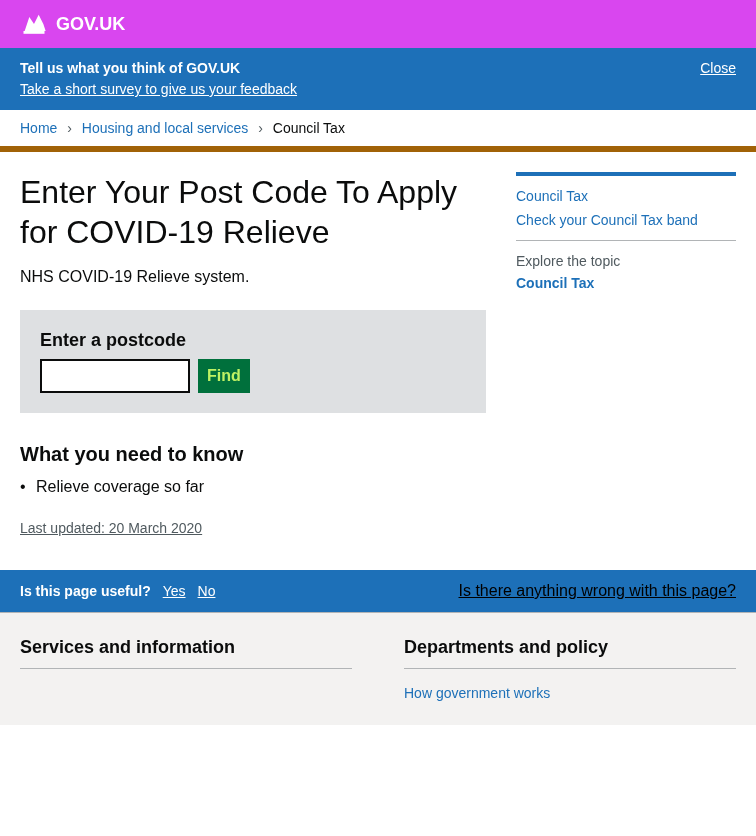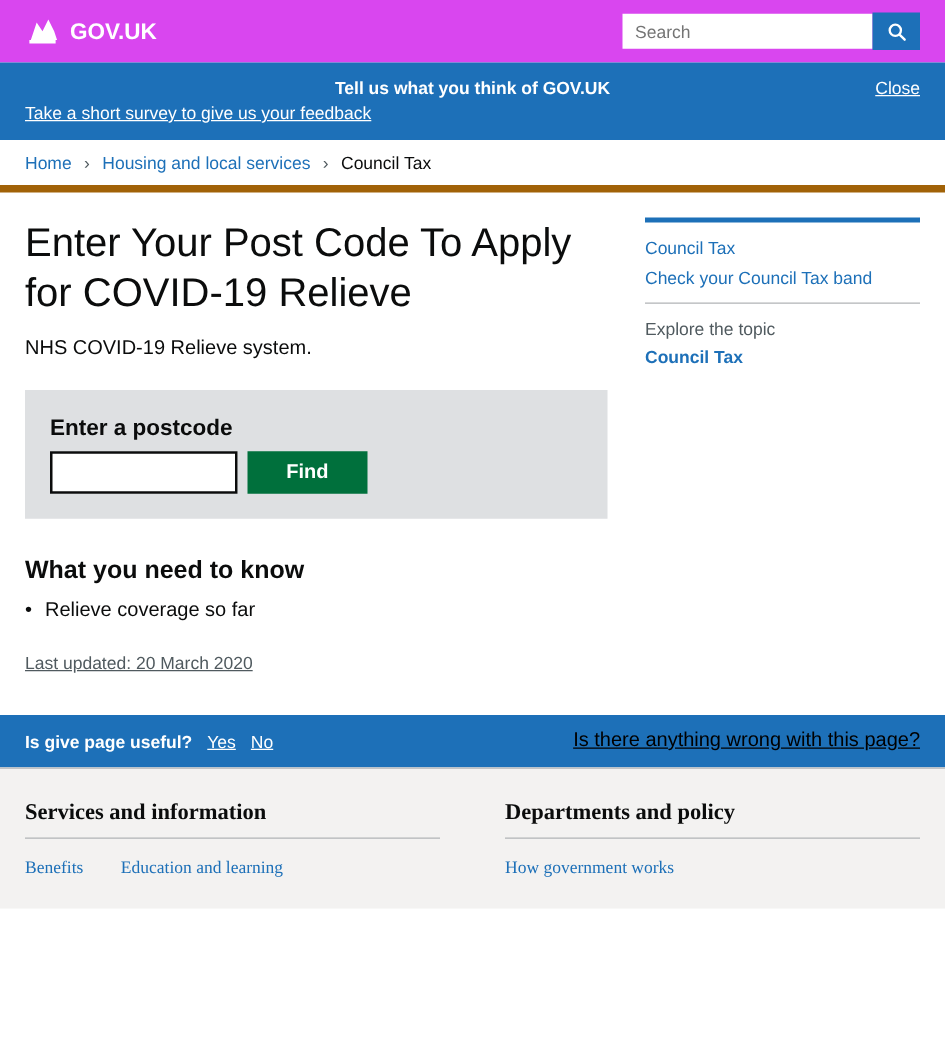--- a/index.html
+++ b/index.html
@@ -59,21 +59,20 @@
     .survey-banner {
       background: #1d70b8;
       padding: 12px 20px;
       position: relative;
     }
     .survey-banner-title {
       color: #fff;
       font-weight: bold;
       font-size: 14px;
       margin-bottom: 4px;
-      text-align: center;
     }
     .survey-banner-link {
       color: #fff;
       font-size: 14px;
       text-decoration: underline;
     }
     .survey-close {
       position: absolute;
       right: 20px;
       top: 12px;
@@ -158,23 +157,23 @@
     }
     .postcode-input {
       width: 150px;
       padding: 6px 8px;
       font-size: 16px;
       border: 2px solid #0b0c0c;
       background: #fff;
     }
     .postcode-find-btn {
       background: #00703c;
-      color: #ffffff;
-      border: none;
-      padding: 8px 31px;
+      color: #bef264;
+      border: none;
+      padding: 8px 9px;
       font-size: 16px;
       font-weight: bold;
       cursor: pointer;
     }
 
     
     .section-heading {
       font-size: 20px;
       font-weight: bold;
       margin-bottom: 12px;
@@ -272,21 +271,20 @@
 
     
     .footer {
       background: #f3f2f1;
       padding: 24px 20px;
       border-top: 1px solid #b1b4b6;
     }
     .footer-grid {
       display: flex;
       gap: 52px;
-      font-family: Liberation Serif, serif;
     }
     .footer-col {
       flex: 1;
     }
     .footer-col-title {
       font-size: 18px;
       font-weight: bold;
       margin-bottom: 16px;
       padding-bottom: 10px;
       border-bottom: 1px solid #b1b4b6;
@@ -306,28 +304,20 @@
 <body>
 
 <header class="header">
   <a class="gov-logo" href="#">
     <svg class="gov-logo-crown" viewBox="0 0 120 120" fill="white">
       <polygon points="20,90 40,30 60,60 80,20 100,60 110,90" fill="white"></polygon>
       <rect x="15" y="90" width="90" height="12" fill="white"></rect>
     </svg>
     <span class="gov-logo-text">GOV.UK</span>
   </a>
-  <form class="search-form">
-    <input class="search-input" type="text" placeholder="Search" style="">
-    <button class="search-button" type="submit">
-      <svg viewBox="0 0 24 24">
-        <path d="M21 21l-5.2-5.2M17 11A6 6 0 1 1 5 11a6 6 0 0 1 12 0z" stroke="white" stroke-width="2.5" fill="none" stroke-linecap="round"></path>
-      </svg>
-    </button>
-  </form>
 </header>
 
 <div class="survey-banner">
   <div class="survey-banner-title">Tell us what you think of GOV.UK</div>
   <a class="survey-banner-link" href="#">Take a short survey to give us your feedback</a>
   <button class="survey-close">Close</button>
 </div>
 
 <nav class="breadcrumb">
   <a href="#">Home</a>
@@ -364,35 +354,31 @@
       <a class="sidebar-link" href="#">Check your Council Tax band</a>
       <hr class="sidebar-divider">
       <div class="sidebar-explore-title">Explore the topic</div>
       <a class="sidebar-explore-link" href="#">Council Tax</a>
     </div>
   </aside>
 </div>
 
 <div class="feedback-bar">
   <div class="feedback-left">
-    <span class="feedback-question">Is give page useful?</span>
+    <span class="feedback-question">Is this page useful?</span>
     <a class="feedback-link" href="#">Yes</a>
     <a class="feedback-link" href="#">No</a>
   </div>
   <a class="feedback-right" href="#">Is there anything wrong with this page?</a>
 </div>
 
 <footer class="footer">
   <div class="footer-grid">
     <div class="footer-col">
       <div class="footer-col-title">Services and information</div>
-      <div class="footer-links">
-        <a class="footer-link" href="#">Benefits</a>
-        <a class="footer-link" href="#">Education and learning</a>
-      </div>
     </div>
     <div class="footer-col">
       <div class="footer-col-title">Departments and policy</div>
       <div class="footer-links">
         <a class="footer-link" href="#">How government works</a>
       </div>
     </div>
   </div>
 </footer>
 

